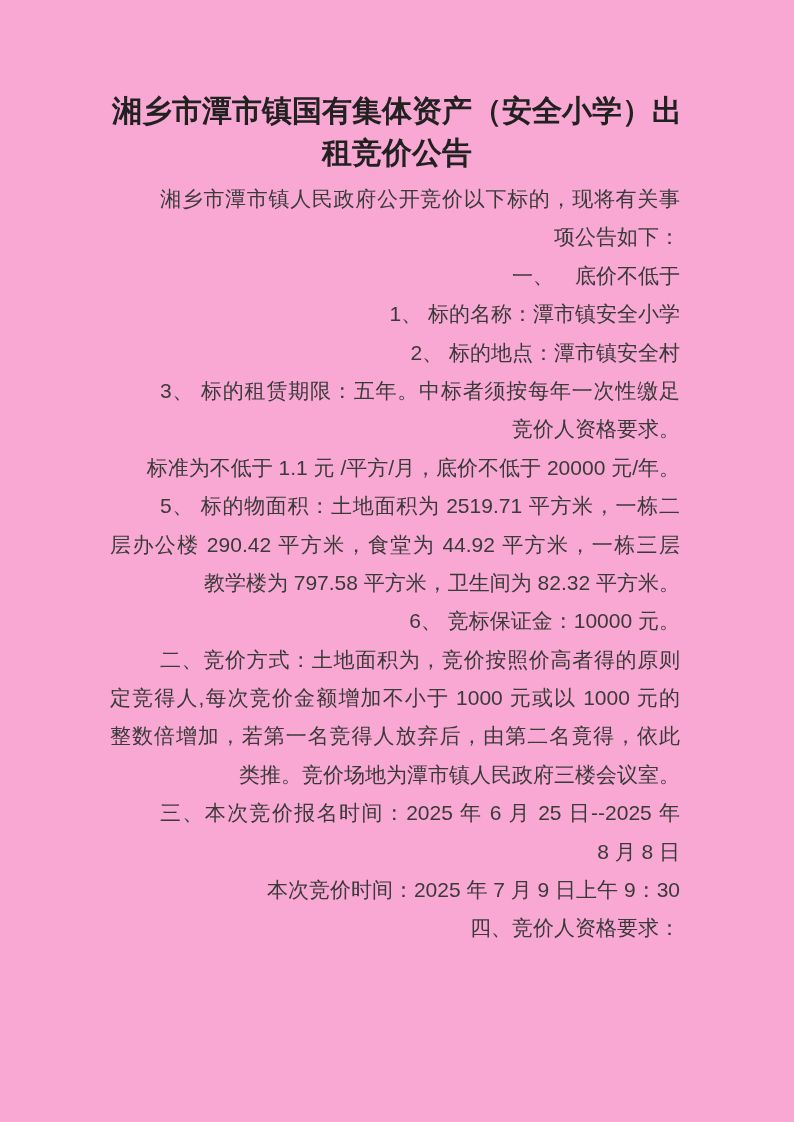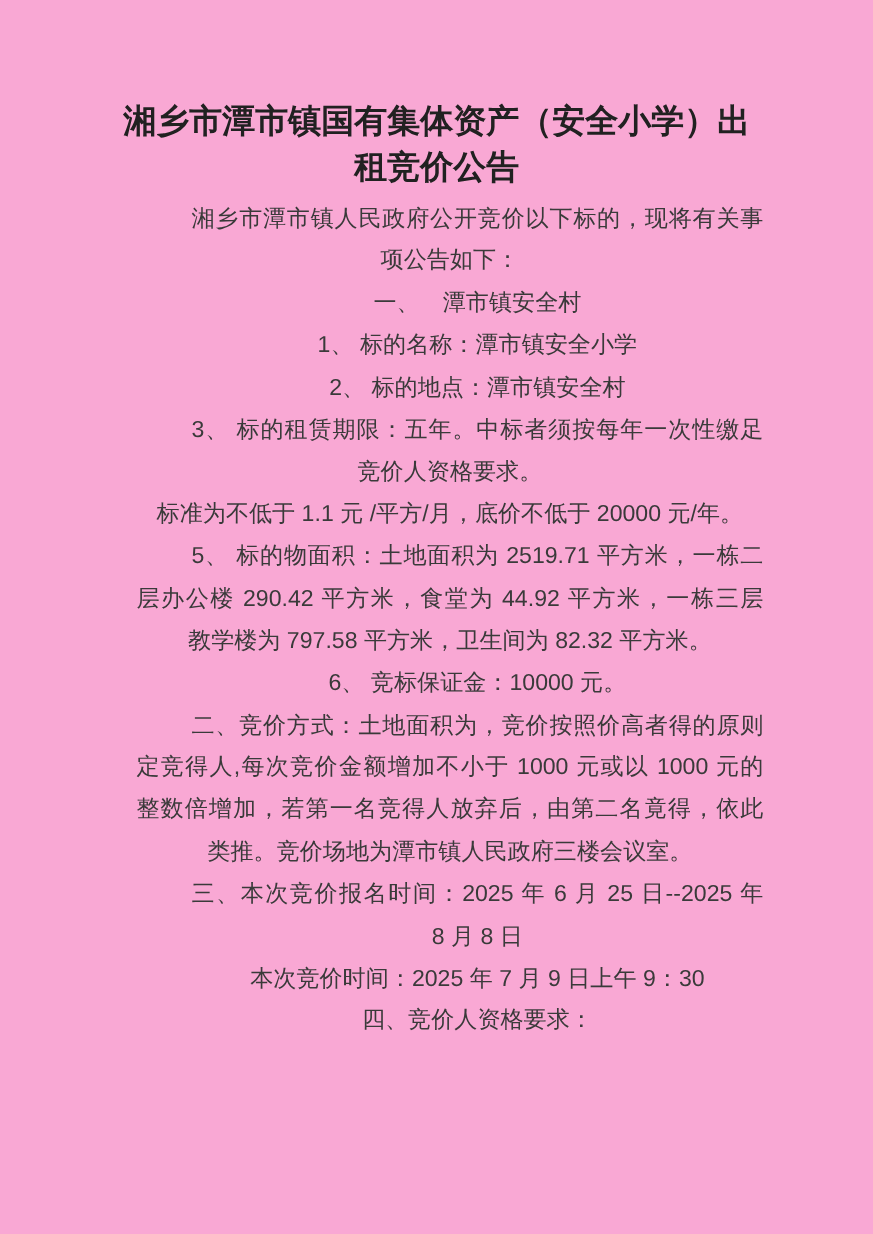--- a/index.html
+++ b/index.html
@@ -28,31 +28,31 @@
     color: #212121;
   }
   .title-line {
     height: 42px;
     line-height: 42px;
     white-space: nowrap;
   }
   .body-text {
     position: absolute;
     top: 180px;
-    left: 124px;
+    left: 110px;
     width: 570px;
     font-family: "Liberation Sans", "DejaVu Sans", sans-serif;
     font-size: 21px;
     color: #3a3a3a;
   }
   .line {
     height: 38.4px;
     line-height: 38.4px;
     overflow: hidden;
-    text-align: center;
+    text-align: right;
   }
   .line.ind {
     padding-left: 50px;
   }
   .line.just {
     text-align: justify;
     text-align-last: justify;
     text-justify: inter-ideograph;
   }
 </style>
@@ -60,21 +60,21 @@
 <body>
 
 <div class="page">
   <h1 class="title" style="color: rgb(33, 33, 33);">
       <div class="title-line">湘乡市潭市镇国有集体资产（安全小学）出</div>
       <div class="title-line">租竞价公告</div>
     </h1>
   <div class="body-text" style="color: rgb(58, 58, 58);">
       <div class="line ind just">湘乡市潭市镇人民政府公开竞价以下标的，现将有关事</div>
       <div class="line">项公告如下：</div>
-      <div class="line ind">一、　潭市镇安全村</div>
+      <div class="line ind">一、　底价不低于</div>
       <div class="line ind">1、 标的名称：潭市镇安全小学</div>
       <div class="line ind">2、 标的地点：潭市镇安全村</div>
       <div class="line ind just">3、 标的租赁期限：五年。中标者须按每年一次性缴足</div>
       <div class="line">竞价人资格要求。</div>
       <div class="line">标准为不低于 1.1 元 /平方/月，底价不低于 20000 元/年。</div>
       <div class="line ind just">5、 标的物面积：土地面积为 2519.71 平方米，一栋二</div>
       <div class="line just">层办公楼 290.42 平方米，食堂为 44.92 平方米，一栋三层</div>
       <div class="line">教学楼为 797.58 平方米，卫生间为 82.32 平方米。</div>
       <div class="line ind">6、 竞标保证金：10000 元。</div>
       <div class="line ind just">二、竞价方式：土地面积为，竞价按照价高者得的原则确</div>

